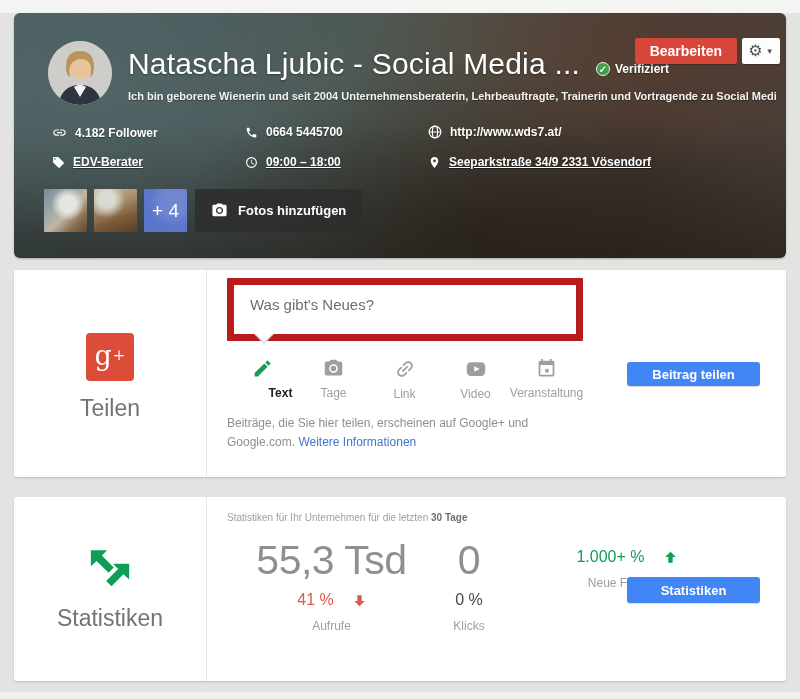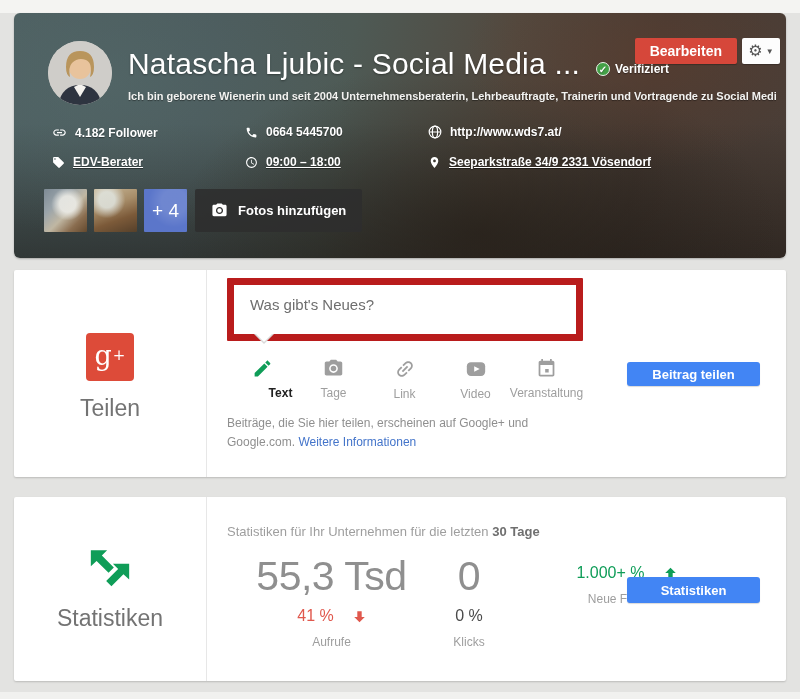--- a/index.html
+++ b/index.html
@@ -97,21 +97,21 @@
   .footer-link { color:#4374ca; text-decoration:none; cursor:pointer; }
 
   .blue-button { position:absolute; background:#4285f4; color:#fff; font-size:13px; font-weight:bold;
     border:none; border-radius:3px; cursor:pointer; box-shadow:0 1px 1px rgba(0,0,0,.15); }
   .share-submit { right:26px; top:92px; width:133px; height:24px; }
   .stats-open { right:26px; top:80px; width:133px; height:26px; z-index:2; }
 
   
   .stats-arrows { margin-top:50px; }
   .stats-label { margin-top:13px; }
-  .stats-headline { margin-top:27px; font-size:13px; color:#9e9e9e; }
+  .stats-headline { margin-top:15px; font-size:10px; color:#9e9e9e; }
   .stats-headline b { color:#6f6f6f; font-weight:bold; }
   .metrics { display:flex; margin-top:16px; }
   .metric { display:flex; flex-direction:column; align-items:center; }
   .metric-views { width:155px;margin-left:27px; } .metric-clicks { width:120px; } .metric-followers { width:195px; }
   .metric-value { font-size:41px; color:#8f8f8f; letter-spacing:-.5px; line-height:1.05; white-space:nowrap; }
   .metric-change { margin-top:9px; font-size:16px; display:flex; align-items:center; gap:19px; }
   .metric-change.neg { color:#e0584d; }
   .metric-change.flat { color:#4a4a4a; }
   .metric-change.pos { color:#0f9d58; }
   .metric-label { margin-top:10px; font-size:12px; color:#9e9e9e; }

